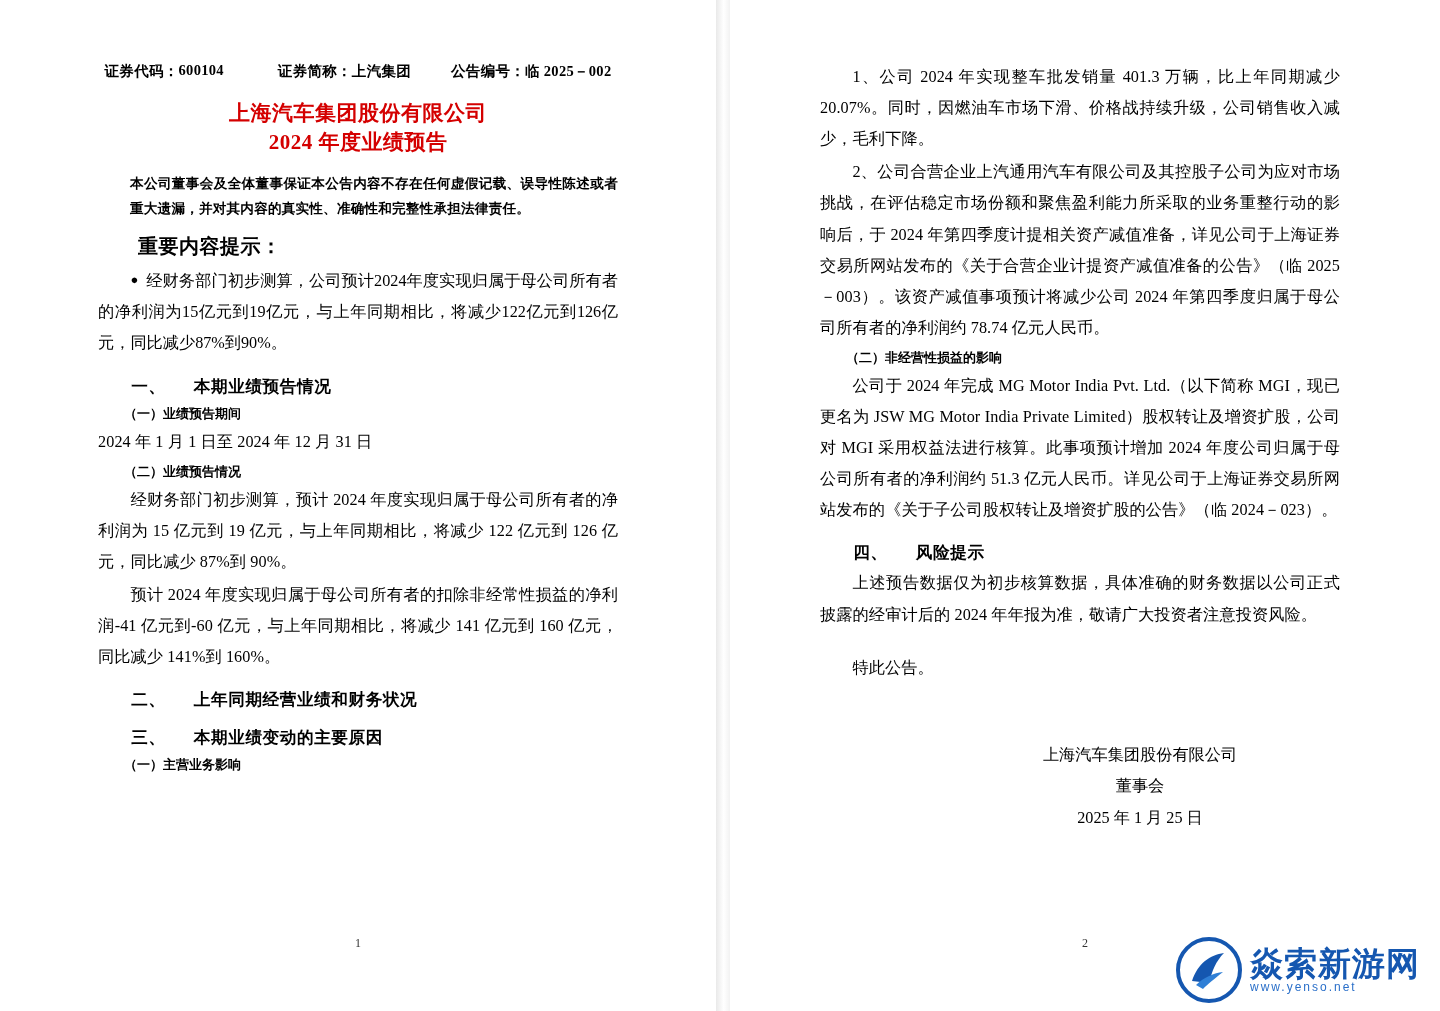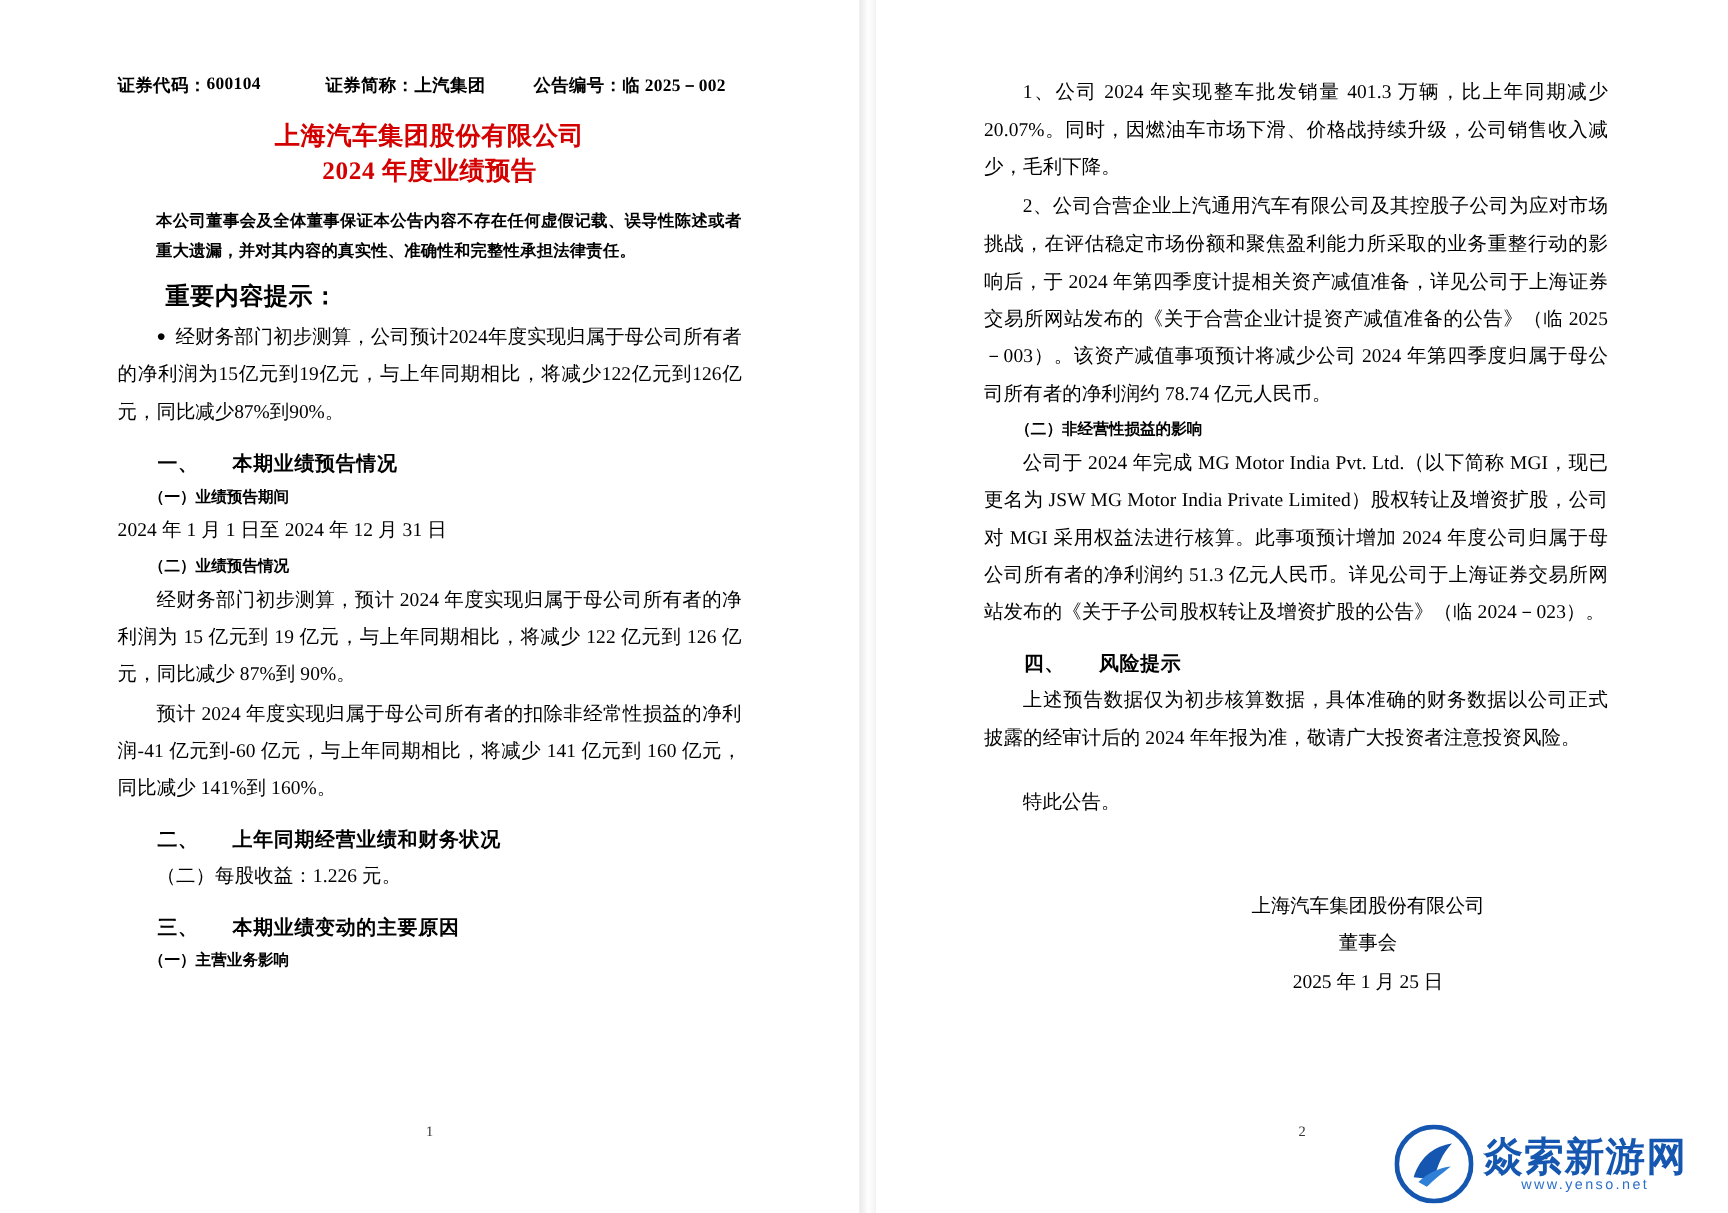--- a/index.html
+++ b/index.html
@@ -40,20 +40,21 @@
   }
 
   
   .doc-header {
     display: flex;
     font-weight: bold;
     font-size: 14.5px;
     color: #000;
     letter-spacing: 0.3px;
     margin-bottom: 18px;
+    justify-content: center;
   }
   .doc-header .h-item { white-space: nowrap; }
   .doc-header .h-sp1 { width: 54px; }
   .doc-header .h-sp2 { width: 40px; }
 
   
   .title-block {
     text-align: center;
     color: #d40000;
     font-weight: bold;
@@ -134,21 +135,21 @@
     left: 0;
     width: 100%;
     text-align: center;
     font-size: 12px;
     color: #333;
   }
 
   
   .watermark {
     position: absolute;
-    right: 34px;
+    right: 20px;
     bottom: 8px;
     display: flex;
     align-items: center;
     gap: 8px;
   }
   .wm-mark {
     width: 66px;
     height: 66px;
     position: relative;
   }
@@ -163,21 +164,21 @@
     font-size: 33px;
     color: #1557b0;
     letter-spacing: 1px;
     line-height: 1;
   }
   .wm-sub {
     font-family: "Liberation Sans", sans-serif;
     font-size: 12px;
     color: #2a6fc9;
     letter-spacing: 2px;
-    text-align: center;
+    text-align: left;
     margin-top: 0;
   }
 </style>
 </head>
 <body>
 
 <div class="spread">
 
   <div class="page page-left">
 
@@ -212,21 +213,20 @@
     <p class="sub-head">（一）业绩预告期间</p>
     <p class="body">2024 年 1 月 1 日至 2024 年 12 月 31 日</p>
     <p class="sub-head">（二）业绩预告情况</p>
     <p class="body first">经财务部门初步测算，预计 2024 年度实现归属于母公司所有者的净利润为 15 亿元到 19 亿元，与上年同期相比，将减少 122 亿元到 126 亿元，同比减少 87%到 90%。</p>
     <p class="body first">预计 2024 年度实现归属于母公司所有者的扣除非经常性损益的净利润-41 亿元到-60 亿元，与上年同期相比，将减少 141 亿元到 160 亿元，同比减少 141%到 160%。</p>
 
     <div class="heading-num">
       <span>二、</span><span class="gap"></span><span>上年同期经营业绩和财务状况</span>
     </div>
 
-    <p class="body first">（二）每股收益：1.226 元。</p>
 
     <div class="heading-num">
       <span>三、</span><span class="gap"></span><span>本期业绩变动的主要原因</span>
     </div>
 
     <p class="sub-head">（一）主营业务影响</p>
 
     <div class="page-number">1</div>
   </div>
 

